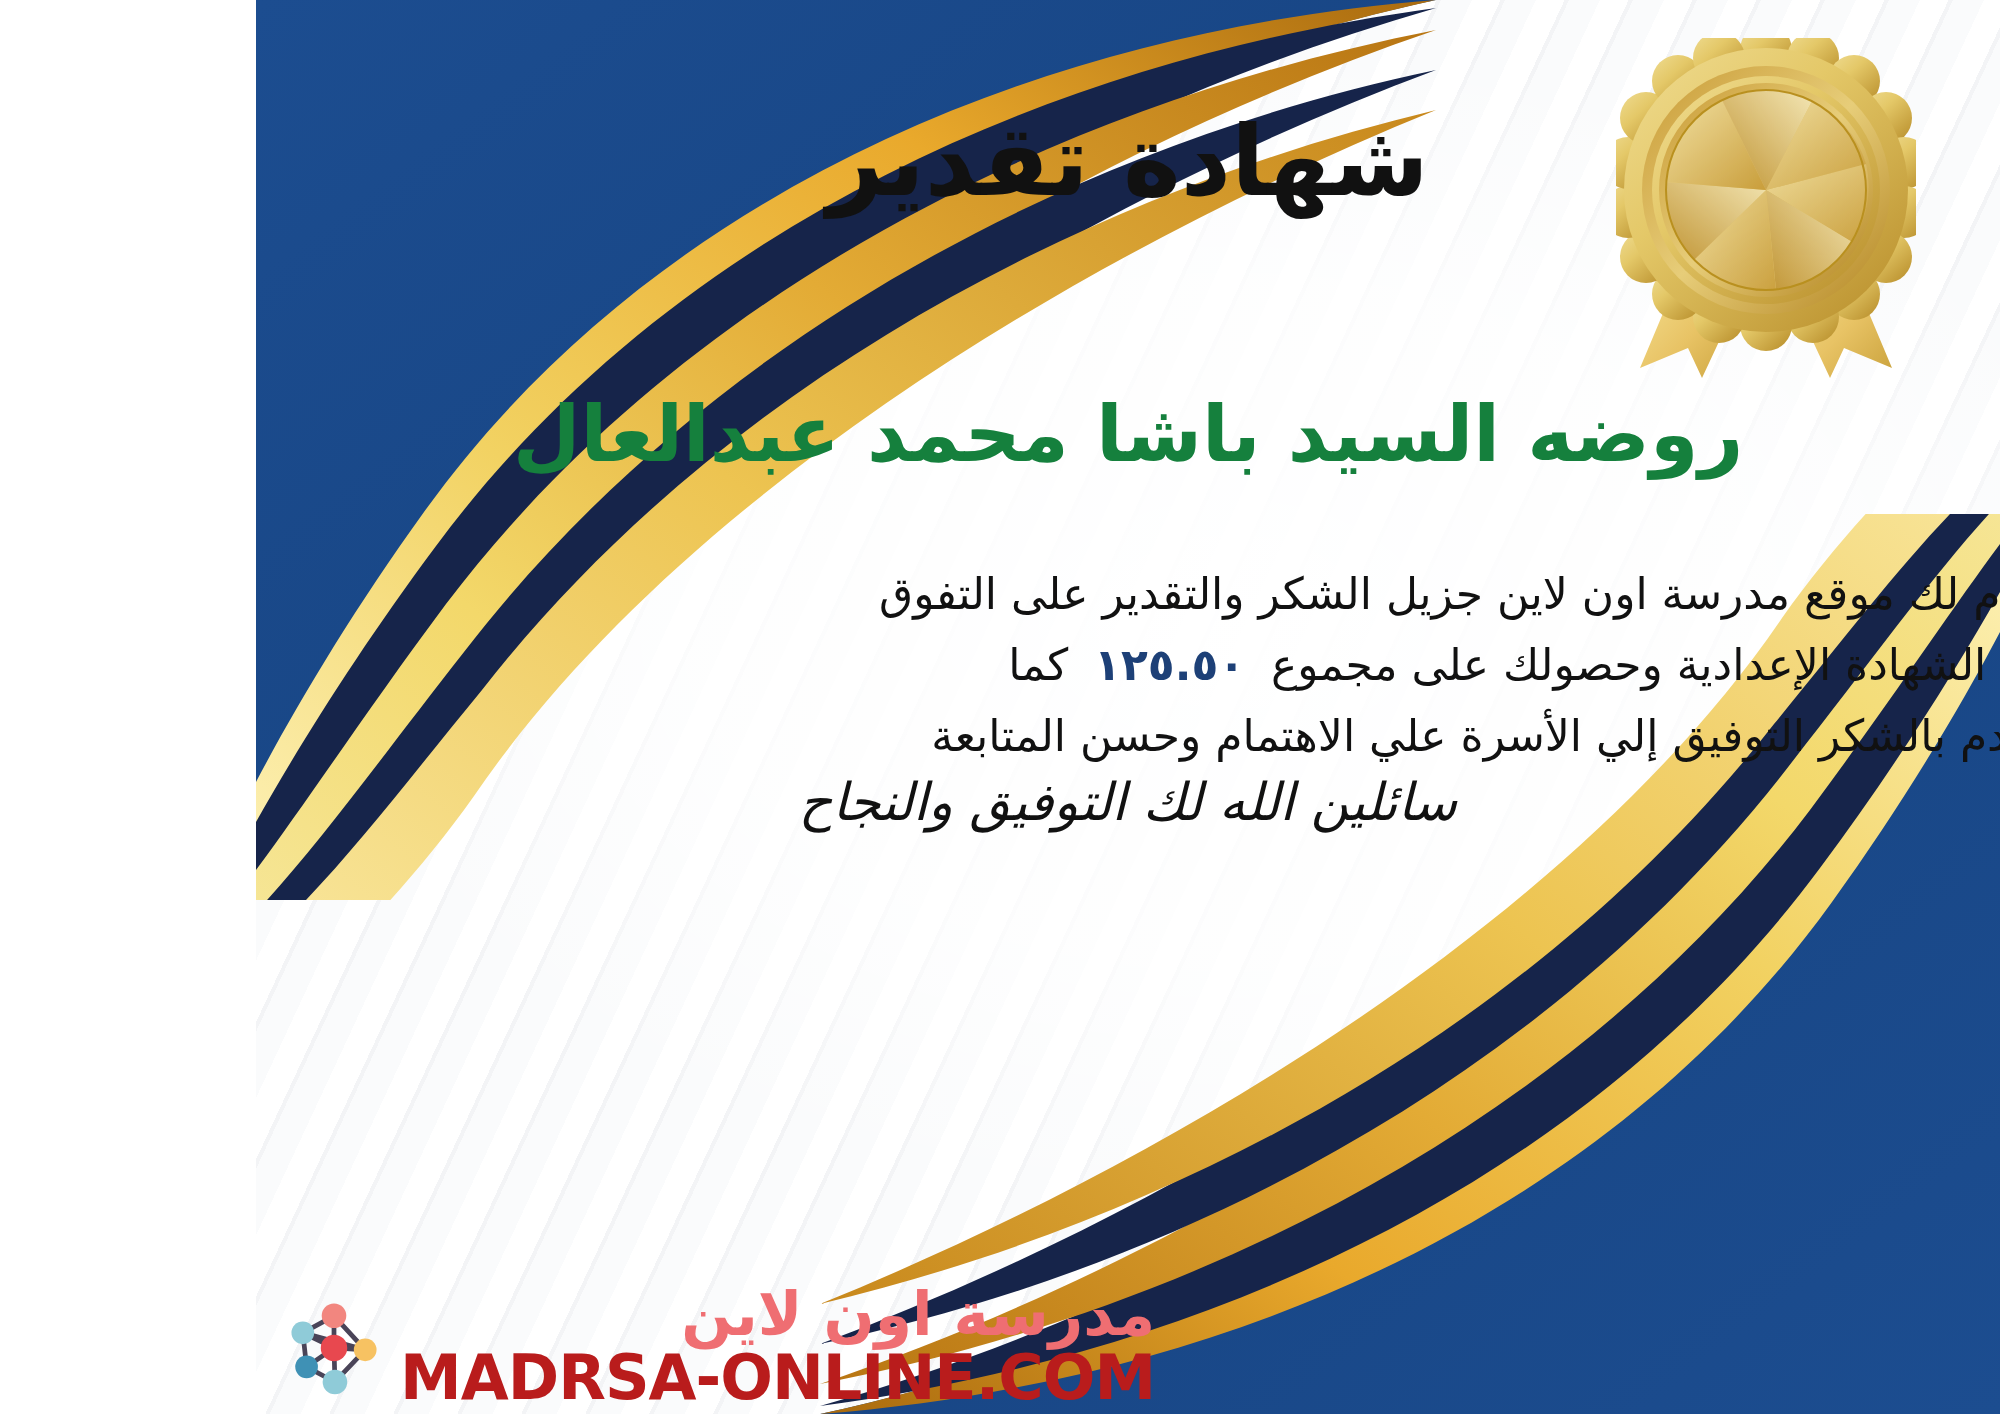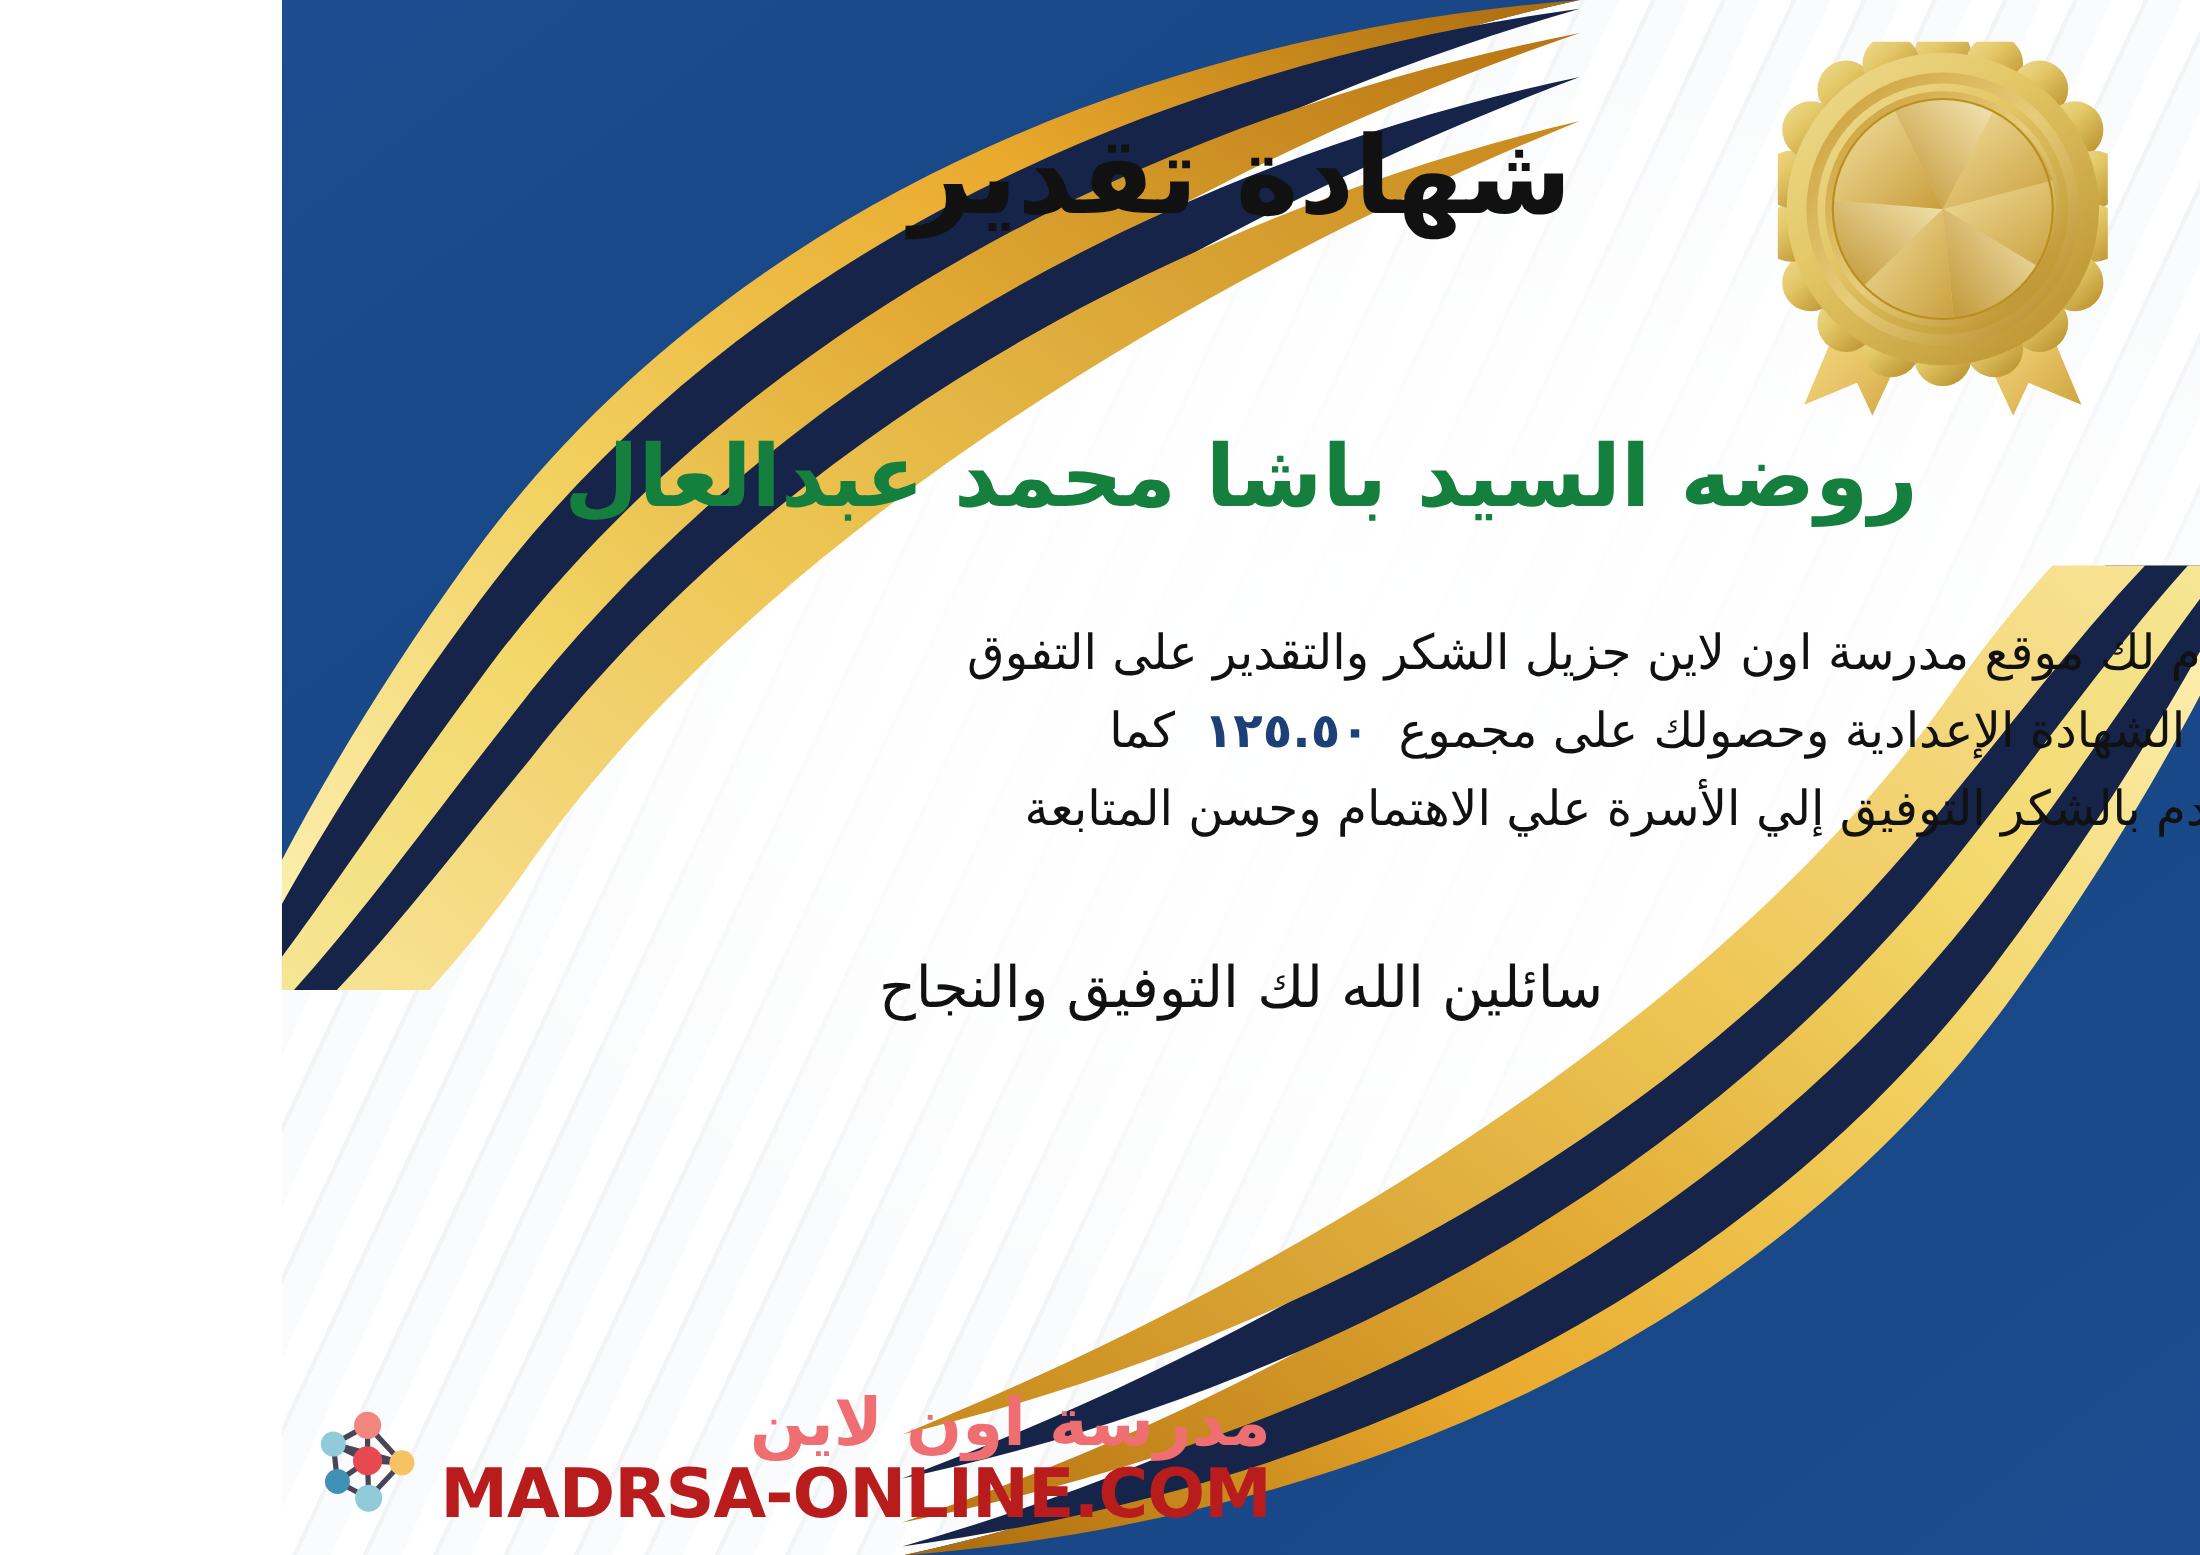--- a/index.html
+++ b/index.html
@@ -68,37 +68,37 @@
     font-weight:400;
   }
   .body-line{display:block;white-space:nowrap;}
   .score{
     color:#1d4077;
     font-weight:600;
     padding:0 26px;
     letter-spacing:2px;
   }
   .closing{
-    margin-top:96px;
     font-size:52px;
     color:#111111;
     text-align:center;
     white-space:nowrap;
+    font-style:italic;
   }
   
   #medal{
     position:absolute;
     right:84px;top:38px;
     width:300px;height:340px;
     z-index:6;
   }
   
   #brand{
     position:absolute;
-    left:26px;bottom:24px;
+    left:26px;bottom:4px;
     z-index:7;
     display:flex;align-items:center;gap:14px;
     direction:rtl;
   }
   #brand-text{display:flex;flex-direction:column;align-items:flex-start;}
   .brand-ar{
     font-size:60px;font-weight:700;color:#ef6e72;
     line-height:1.02;letter-spacing:0px;
   }
   .brand-en{

